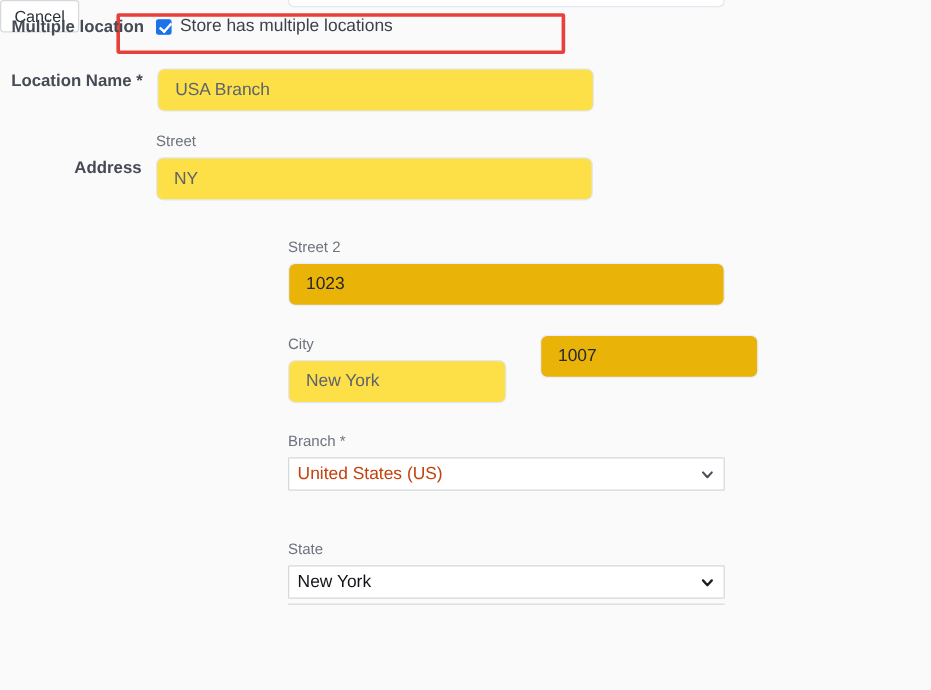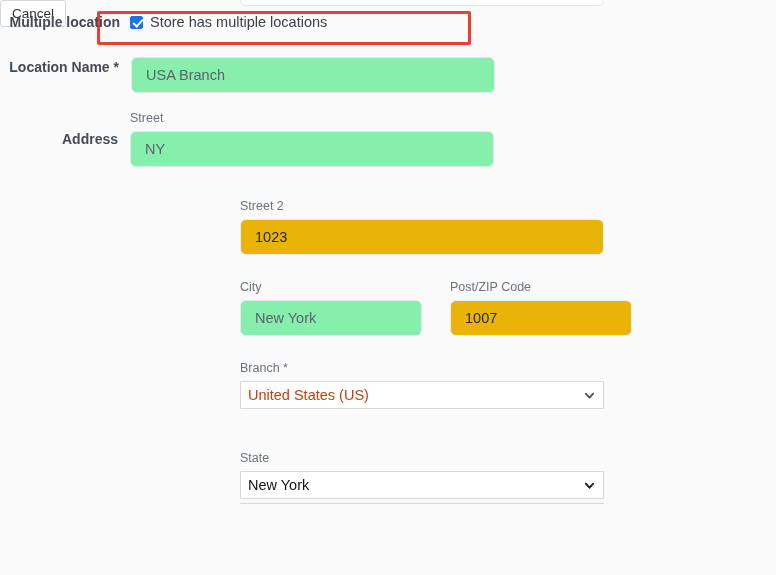--- a/index.html
+++ b/index.html
@@ -108,21 +108,21 @@
     color: #6d727c;
     line-height: 16px;
     margin-bottom: 5px;
     display: block;
     white-space: nowrap;
     overflow: hidden;
   }
   .txt {
     width: 364px;
     height: 36px;
-    background: #86efac;
+    background: #fde047;
     border: 1px solid #e2e7f0;
     border-radius: 6px;
     font-family: "Liberation Sans", sans-serif;
     font-size: 14.5px;
     color: #5d626d;
     padding: 0 0 0 14px;
     outline: none;
     display: block;
   }
   .txt.autofilled {
@@ -234,21 +234,20 @@
     <input class="txt autofilled" type="text" value="1023" style="">
   </div>
 </div>
 
 <div id="city-zip-block" class="form-row">
   <div>
     <span class="sub-label">City</span>
     <input class="txt half" type="text" value="New York" style="">
   </div>
   <div>
-    <span class="sub-label">Post/ZIP Code</span>
     <input class="txt half autofilled" type="text" value="1007" style="">
   </div>
 </div>
 
 <div id="country-block" class="form-row">
   <div>
     <span class="sub-label">Branch *</span>
     <div class="sel-wrap">
       <select class="sel muted">
         <option>United States (US)</option>

